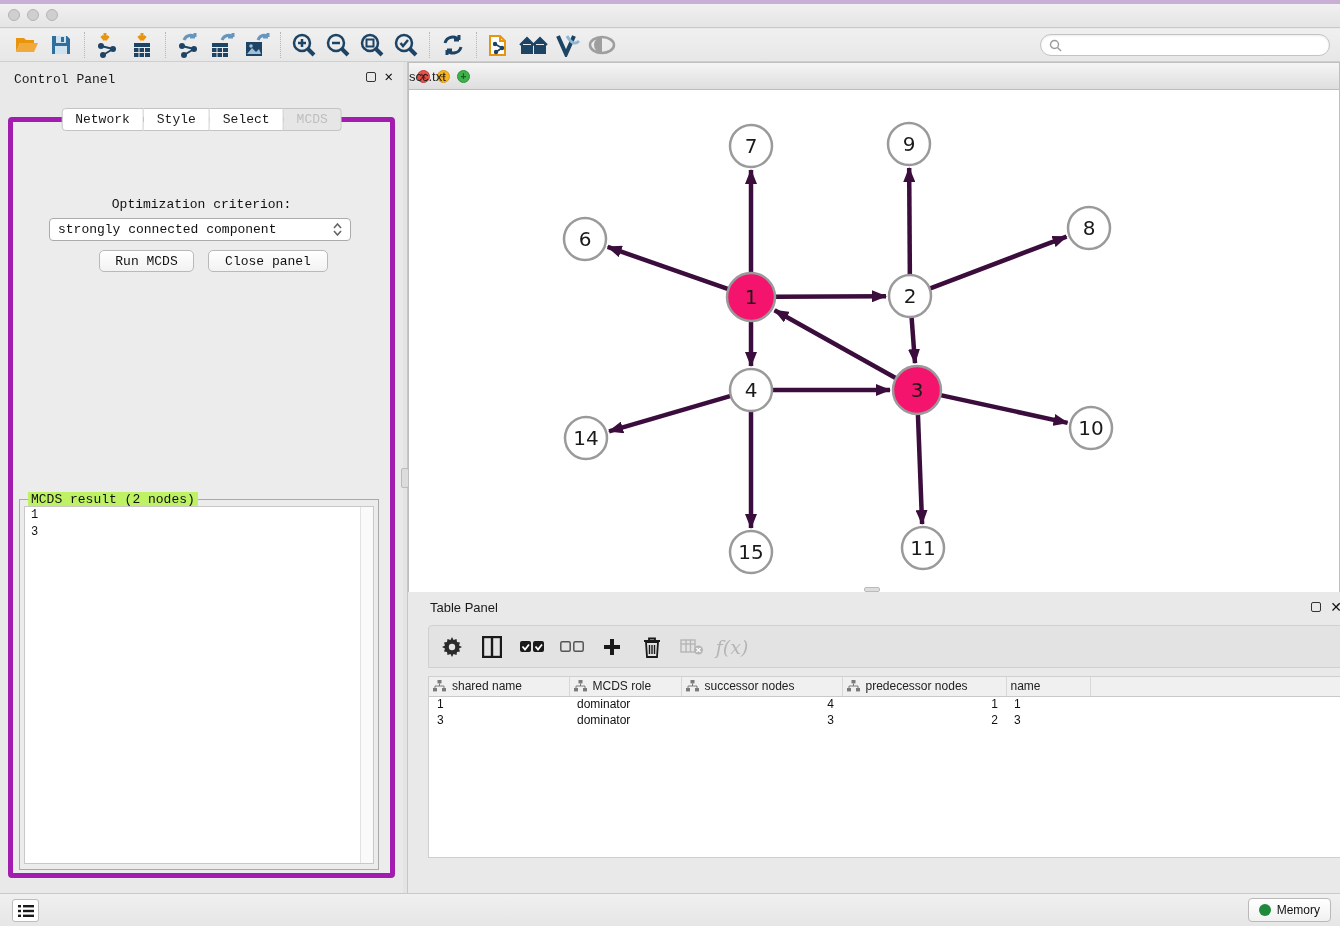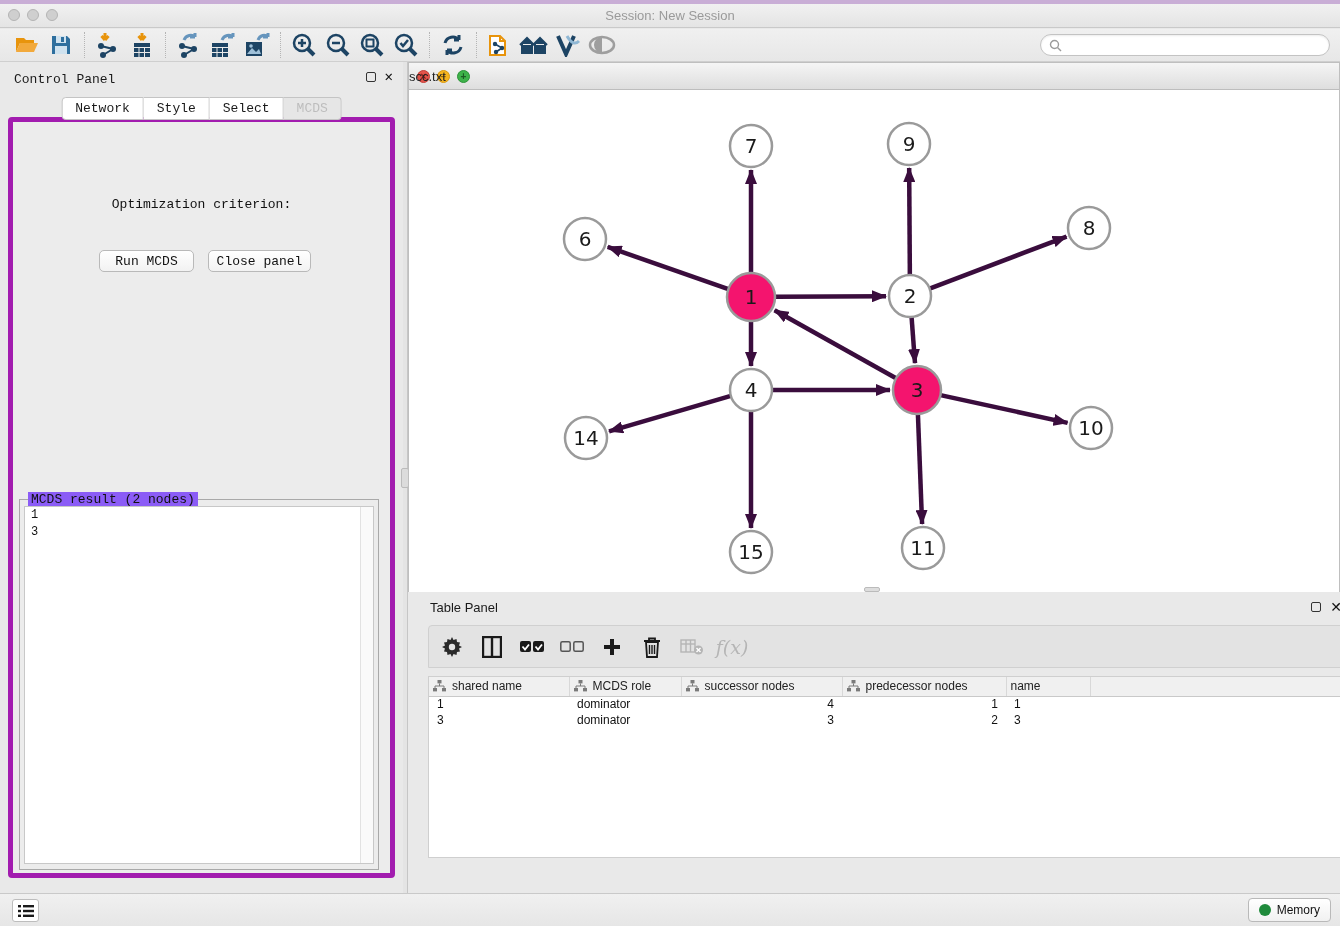--- a/index.html
+++ b/index.html
@@ -28,38 +28,38 @@
   
   #control-panel { position:absolute; left:0; top:62px; width:403px; height:831px; background:#e9e9e9;font-family:Liberation Mono, monospace; }
   #cp-header { position:absolute; left:0; top:0; width:100%; height:34px; }
   #cp-title { position:absolute; left:14px; top:10px; font-size:13px; color:#1a1a1a; }
   .panel-ctrls { position:absolute; right:10px; top:10px; display:flex; gap:9px; align-items:center; }
   .panel-ctrls .float-btn { width:10px; height:10px; border:1.5px solid #333; border-radius:2px; display:inline-block; }
   .panel-ctrls .close-btn { font-size:14px; font-weight:bold; color:#111; line-height:10px; }
   #cp-body { position:absolute; left:8px; right:8px; top:55px; bottom:15px;
     background:#ececec; border:5px solid #a21caf; border-radius:4px; }
   .tabrow { position:absolute; display:flex; z-index:5; }
-  #cp-tabs { left:50%; transform:translateX(-50%); top:35px; }
+  #cp-tabs { left:50%; transform:translateX(-50%); top:46px; }
   .tab { font-size:13px; padding:3px 13px; background:#fff; border:1px solid #c4c4c4; border-left:none;
     color:#1a1a1a; cursor:pointer; white-space:nowrap; }
   .tab:first-child { border-left:1px solid #c4c4c4; border-radius:4px 0 0 4px; }
   .tab:last-child { border-radius:0 4px 4px 0; }
   .tab.active { background:#e6e6e6; color:#bdbdbd; }
   #opt-label { position:absolute; left:0; right:0; top:75px; text-align:center; font-size:13px; color:#111; }
   #criterion-select { position:absolute; left:36px; right:39px; top:96px; height:23px; background:#fff;
     border:1px solid #ababab; border-radius:4px; display:flex; align-items:center;
     font-size:13px; padding:0 8px; color:#111; cursor:pointer; }
   #criterion-select .stepper { margin-left:auto; display:flex; flex-direction:column; gap:1px; }
   .btn { position:absolute; height:22px; background:linear-gradient(#ffffff,#f2f2f2); border:1px solid #b9b9b9;
     border-radius:5px; font-size:13px; color:#111; display:flex; align-items:center; justify-content:center; cursor:pointer; }
   #run-btn { left:86px; top:128px; width:95px; }
-  #close-btn { left:195px; top:128px; width:103px;text-align:center; }
+  #close-btn { left:195px; top:128px; width:120px;text-align:center; }
   #result-group { position:absolute; left:4px; right:9px; top:377px; bottom:3px;
     border:1px solid #a9a9a9; margin:0 2px; }
-  #result-legend { position:absolute; left:8px; top:-8px; background:#8b5cf6; padding:0 3px; font-size:13px; color:#111; }
+  #result-legend { position:absolute; left:8px; top:-8px; background:#bef264; padding:0 3px; font-size:13px; color:#111; }
   #result-list { position:absolute; left:4px; right:4px; top:6px; bottom:5px; background:#fff;
     border:1px solid #c8c8c8; overflow:hidden; }
   #result-scroll { position:absolute; right:0; top:0; bottom:0; width:13px; background:#fafafa; border-left:1px solid #e2e2e2; }
   .result-item { font-size:12px; color:#111; padding:1px 6px; line-height:15px; }
 
   
   #v-splitter { position:absolute; left:403px; top:62px; width:5px; height:831px; background:#e4e4e4; border-right:1px solid #c6c6c6; }
   #v-handle { position:absolute; left:-2px; top:406px; width:8px; height:20px; background:#dcdcdc; border:1px solid #bbb; border-radius:2px; }
 
   
@@ -110,21 +110,20 @@
 </head>
 <body>
 
 <div id="titlebar">
   <div class="accent"></div>
   <div class="lights">
     <span></span>
     <span></span>
     <span></span>
   </div>
-  <div id="window-title">Session: New Session</div>
 </div>
 
 <div id="toolbar">
   <div class="tb-icon">
     <svg width="26" height="22" viewBox="0 0 26 22">
         <path d="M2 4 h8 l2 2 h8 v3 H6 L2 18 Z" fill="#e8940c"></path>
         <path d="M6 9 h18 l-4 9 H2 Z" fill="#f2a93b"></path>
       </svg>
   </div>
   <div class="tb-icon">
@@ -276,20 +275,31 @@
     </span>
   </div>
   <div class="tabrow" id="cp-tabs">
       <div class="tab">Network</div>
       <div class="tab">Style</div>
       <div class="tab">Select</div>
       <div class="tab active">MCDS</div>
     </div>
   <div id="cp-body">
     <div id="opt-label">Optimization criterion:</div>
+    <div id="criterion-select">
+      <span>strongly connected component</span>
+      <span class="stepper">
+        <svg width="9" height="6" viewBox="0 0 9 6">
+            <path d="M1 5 L4.5 1 L8 5" stroke="#666" stroke-width="1.6" fill="none"></path>
+          </svg>
+        <svg width="9" height="6" viewBox="0 0 9 6">
+            <path d="M1 1 L4.5 5 L8 1" stroke="#666" stroke-width="1.6" fill="none"></path>
+          </svg>
+      </span>
+    </div>
     <div class="btn" id="run-btn">Run MCDS</div>
     <div class="btn" id="close-btn">Close panel</div>
     <div id="result-group">
       <span id="result-legend">MCDS result (2 nodes)</span>
       <div id="result-list">
         <div id="result-items">
             <div class="result-item">1</div>
             <div class="result-item">3</div>
           </div>
         <div id="result-scroll"></div>

